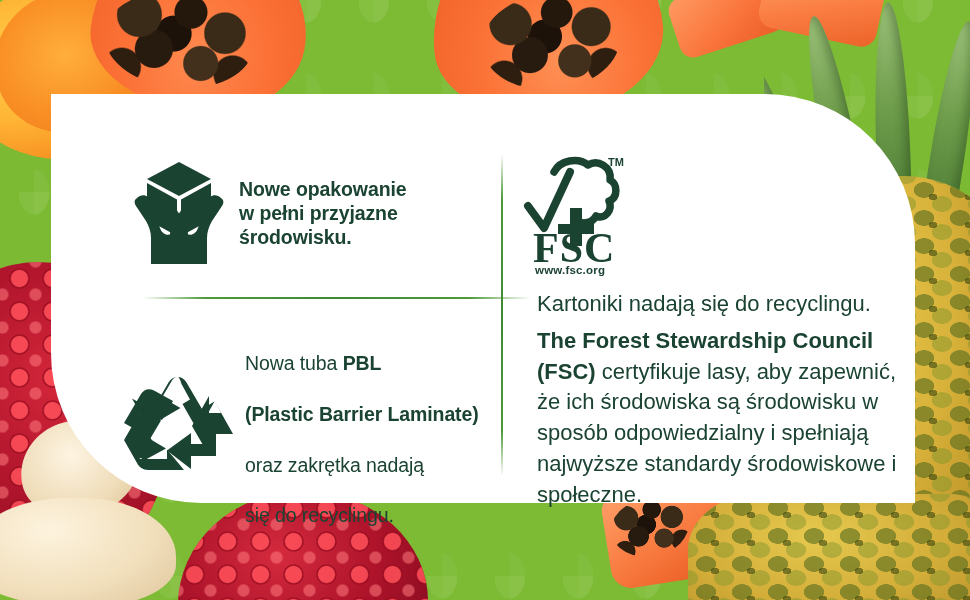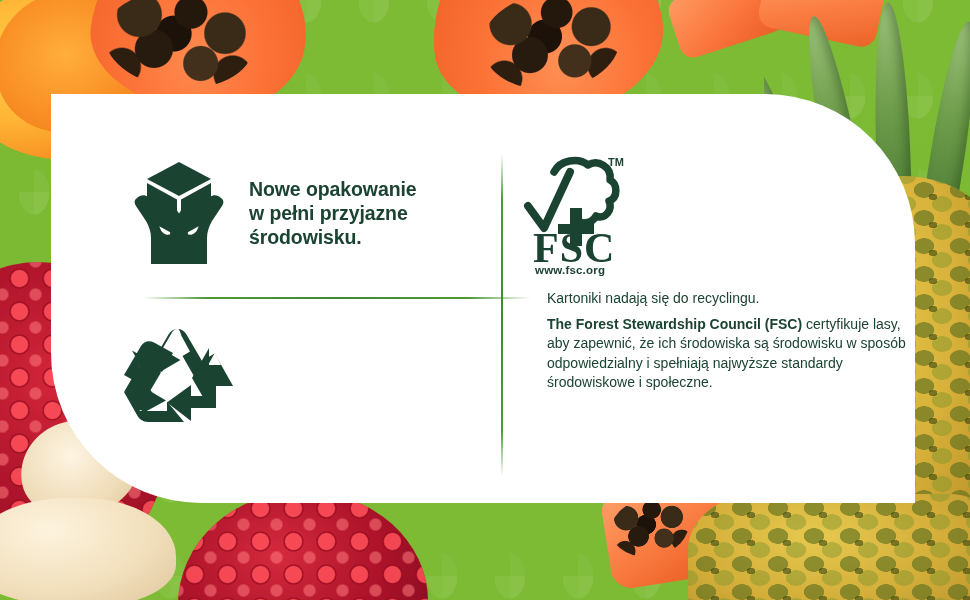--- a/index.html
+++ b/index.html
@@ -226,21 +226,21 @@
   }
   .col-right {
     flex: 1;
     position: relative;
   }
 
   
   .feature {
     display: flex;
     align-items: center;
-    gap: 22px;
+    gap: 12px;
   }
   .feature-1 {
     position: absolute;
     left: 80px;
     top: 62px;
   }
   .feature-2 {
     position: absolute;
     left: 70px;
     top: 232px;
@@ -284,25 +284,25 @@
   }
 
   
   .fsc-block {
     position: absolute;
     left: 20px;
     top: 56px;
   }
   .right-text {
     position: absolute;
-    left: 47px;
+    left: 37px;
     top: 195px;
     width: 360px;
     color: #1b4332;
-    font-size: 14px;
+    font-size: 22px;
     line-height: 1.40;
   }
   .right-text p { margin: 0; }
   .right-text .lead { margin-bottom: 6px; }
   .right-text b { font-weight: 700; }
 
   .fsc-url {
     font-family: "Liberation Sans", sans-serif;
     font-size: 11.5px;
     font-weight: 600;
@@ -415,20 +415,26 @@
 
               <path d="M93.5 27 L112 60 L88 60 L88 81.5 L71 52 L88 22 L88 39 L100 39 Z"></path>
               <path d="M77.5 57 L95 57 L95 82 L70 82 L70 95 L46 76.5 L70 59 L70 70 L84 70 L84 57 Z"></path>
 
               <path d="M46 75.5 L63 96 L27 96 C22 96 18 93 16 89 L3 66 L24 54.5 L36 75 L18 85 L28 85 L46 85 Z"></path>
               <path d="M3 66 L21 35 L40 46.5 L29 65 L45 74.5 L22 87 L9 64 Z"></path>
               <path d="M21 34.5 L41 46 L52 27 L33 16.5 C28 14 23 15 20 20 L3 49 L12 54 Z"></path>
             </g>
           </svg>
         </span>
+        <div class="feature-text regular">
+          <span>Nowa tuba </span><b>PBL</b><br>
+          <b>(Plastic Barrier Laminate)</b><br>
+          <span>oraz zakrętka nadają</span><br>
+          <span>się do recyclingu.</span>
+        </div>
       </div>
 
       <div class="divider-h"></div>
     </div>
 
     <div class="divider-v"></div>
 
     <div class="col-right">
 
       <div class="fsc-block">

